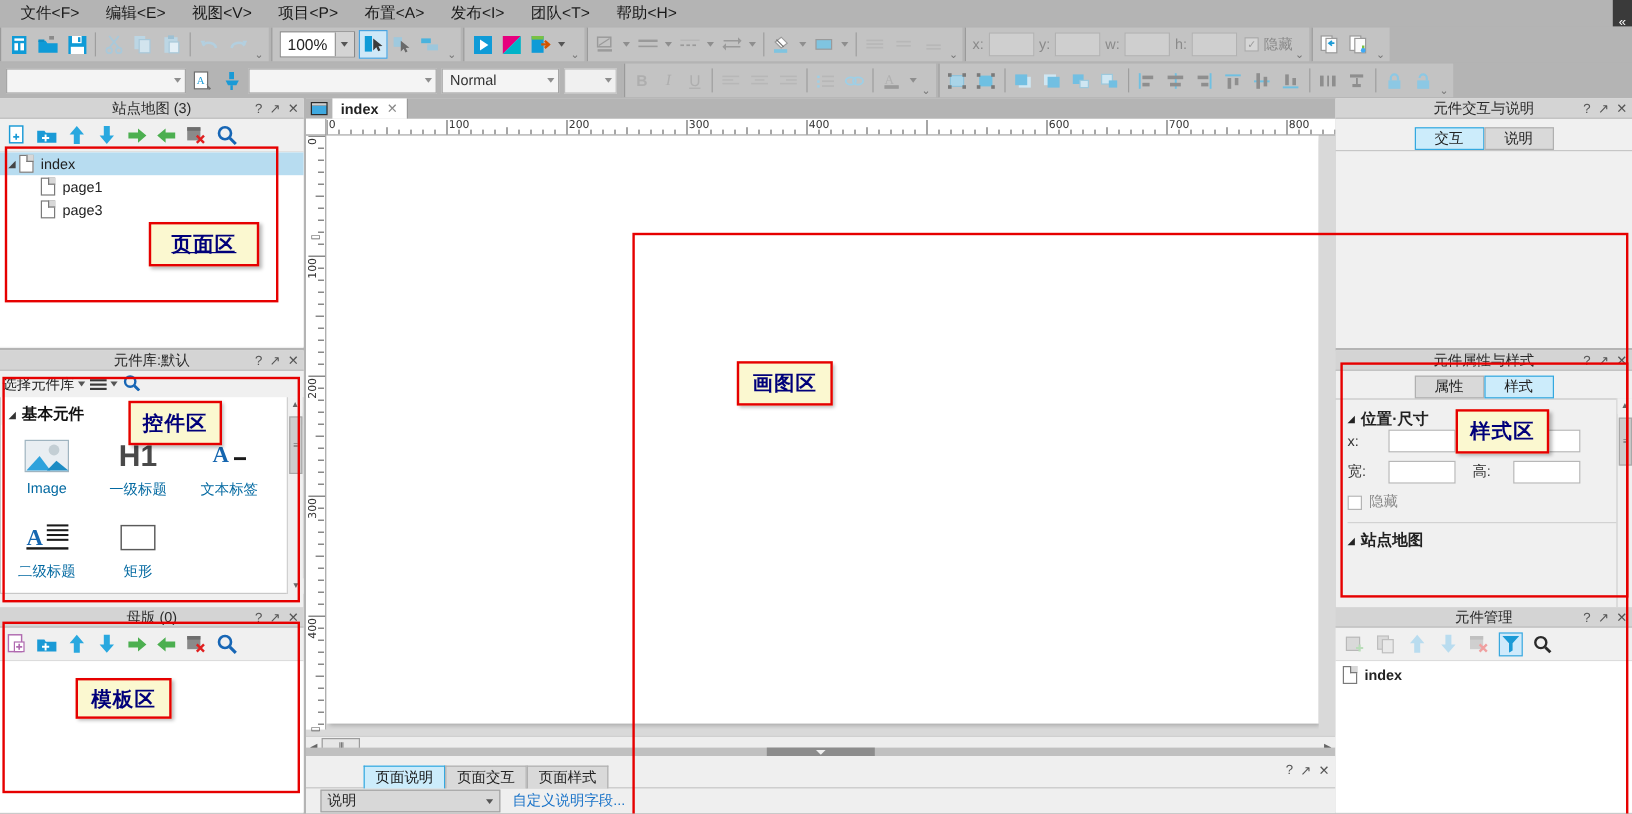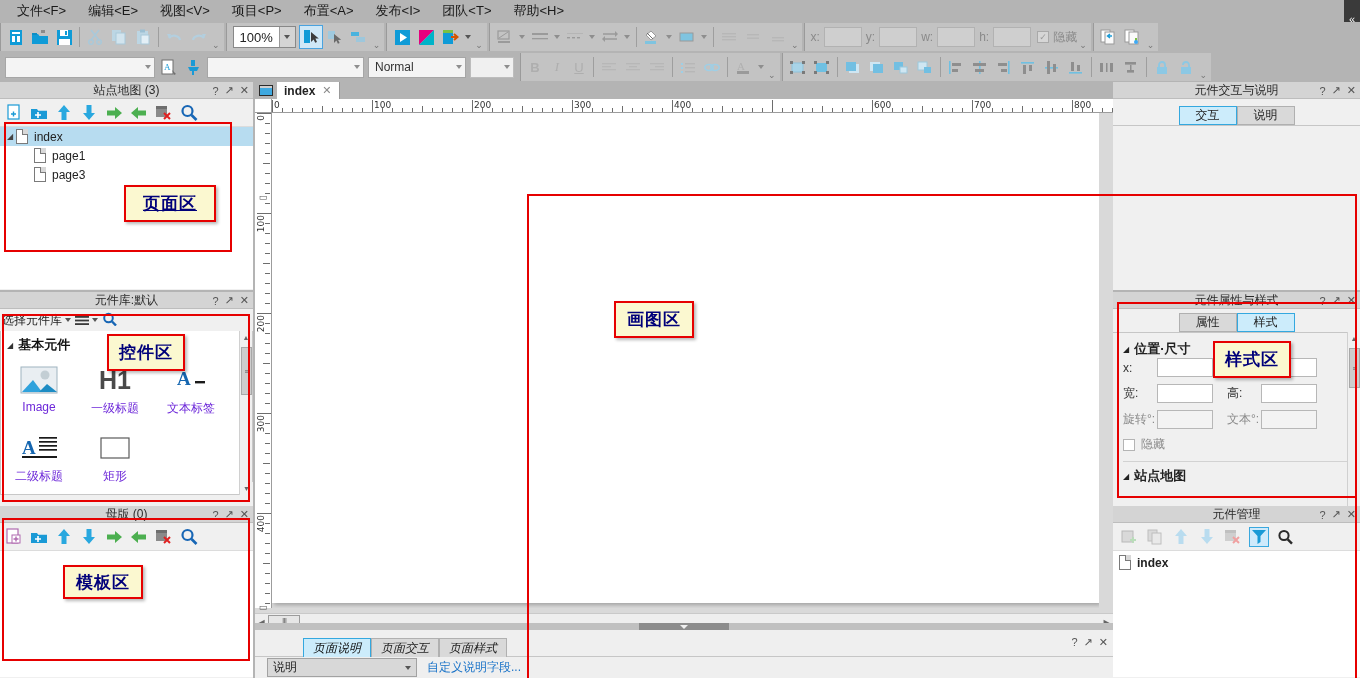--- a/index.html
+++ b/index.html
@@ -106,21 +106,21 @@
   .trow.sel { background:#b7dcf0; }
   .tarrow { width:12px; font-size:8px; color:#444; display:flex;align-items:center;justify-content:center; }
   .pageicon { width:12px; height:15px; background:#fff; border:1px solid #7a7a7a; position:relative; margin-right:6px; }
   .pageicon:after { content:""; position:absolute; right:-1px; top:-1px; width:5px;height:5px;background:#d8d8d8;border-left:1px solid #7a7a7a;border-bottom:1px solid #7a7a7a; }
 
   
   .wlbar { height:22px; background:#f0f0f0; display:flex; align-items:center; gap:4px; padding-left:2px; font-size:12px; color:#222; }
   .wgrid { background:#fff; display:flex; flex-wrap:wrap; padding:4px 0 0 0; }
   .wcell { width:76px; height:68px; display:flex; flex-direction:column; align-items:center; justify-content:flex-start; padding-top:6px; }
   .wcell .wico { height:36px; display:flex; align-items:center; justify-content:center; }
-  .wcell .wlab { font-size:12px; color:#6d28d9; margin-top:2px; }
+  .wcell .wlab { font-size:12px; color:#0369a1; margin-top:2px; }
 
   
   .vsb { position:absolute; width:13px; background:#f0f0f0; border-left:1px solid #d0d0d0; }
   .vsb .up,.vsb .dn { height:13px; display:flex;align-items:center;justify-content:center;font-size:7px;color:#666;background:#f0f0f0; }
   .vsb .thumb { position:absolute; left:1px; width:11px; background:#cdcdcd; border:1px solid #a8a8a8; }
 
   
   #canvasArea { position:absolute; left:255px; top:82px; width:858px; height:548px; background:#d9d9d9; }
   .tabstrip { position:absolute; left:0; top:0; width:858px; height:17px; background:#b4b4b4; display:flex; align-items:flex-end; }
   .tabicon { width:22px;height:17px;display:flex;align-items:center;justify-content:center; }
@@ -138,21 +138,21 @@
   .hsb .th { height:15px; width:32px; background:#e6e6e6; border:1px solid #9c9c9c; display:flex;align-items:center;justify-content:center; font-size:9px; color:#666; letter-spacing:-1px;}
 
   .splitter { position:absolute; background:#c0c0c0; }
   .splitgrip { position:absolute; width:90px; height:8px; background:#8c8c8c; display:flex; align-items:center; justify-content:center; }
   .splitgrip:after { content:""; width:0;height:0;border-left:4px solid transparent;border-right:4px solid transparent;border-top:4px solid #f0f0f0; }
 
   
   #bottomPanel { position:absolute; left:255px; top:630px; width:858px; height:48px; background:#efefef; }
   .btabs { position:absolute; left:0; top:8px; width:858px; height:19px; display:flex; align-items:flex-end; padding-left:48px; }
   .btabs:before { content:""; position:absolute; left:0; bottom:0; width:858px; height:1px; background:#c6c6c6; }
-  .btab { height:19px; background:#d9d9d9; border:1px solid #b0b0b0; border-bottom:none; display:flex; align-items:center; padding:0 9px; font-size:12px; color:#222; position:relative;font-style:italic; }
+  .btab { height:19px; background:#d9d9d9; border:1px solid #b0b0b0; border-bottom:none; display:flex; align-items:center; padding:0 9px; font-size:12px; color:#222; position:relative; }
   .btab.active { background:#ccecfb; border-color:#34a8df; color:#111; }
   .bbody { position:absolute; left:0; top:27px; width:858px; height:21px; display:flex; align-items:center; gap:10px; padding-left:12px; }
   .bsel { width:150px; height:19px; background:#d8d8d8; border:1px solid #a2a2a2; display:flex; align-items:center; justify-content:space-between; padding:0 5px; font-size:12px; }
   .blink { color:#1a73c8; font-size:12px; }
   .bctrls { position:absolute; right:5px; top:-2px; display:flex; gap:6px; color:#555; font-size:11px; }
 
   
   .fieldrow { display:flex; align-items:center; margin-bottom:7px; }
   .fieldrow .fl { width:34px; font-size:12px; color:#333; }
   .fieldin { width:56px; height:19px; background:#fff; border:1px solid #b7b7b7; }
@@ -1176,26 +1176,20 @@
         <span class="fieldin"></span>
         <span class="fl" style="margin-left:14px;">y:</span>
         <span class="fieldin"></span>
       </div>
       <div class="fieldrow">
         <span class="fl">宽:</span>
         <span class="fieldin"></span>
         <span class="fl" style="margin-left:14px;">高:</span>
         <span class="fieldin"></span>
       </div>
-      <div class="fieldrow">
-        <span class="fl" style="color:#8a8a8a;">旋转°:</span>
-        <span class="fieldin" style="background:#f3f3f3;"></span>
-        <span class="fl" style="margin-left:14px;color:#8a8a8a;">文本°:</span>
-        <span class="fieldin" style="background:#f3f3f3;"></span>
-      </div>
       <div style="display:flex;align-items:center;gap:6px;color:#8a8a8a;font-size:12px;">
         <span style="width:12px;height:12px;border:1px solid #b4b4b4;background:#fff;"></span>
         <span>隐藏</span>
       </div>
       <div style="border-top:1px solid #d2d2d2;margin-top:8px;"></div>
       <div class="secthead" style="margin-top:5px;">
         <span style="font-size:8px;">◢</span>
         <span>站点地图</span>
       </div>
     </div>

